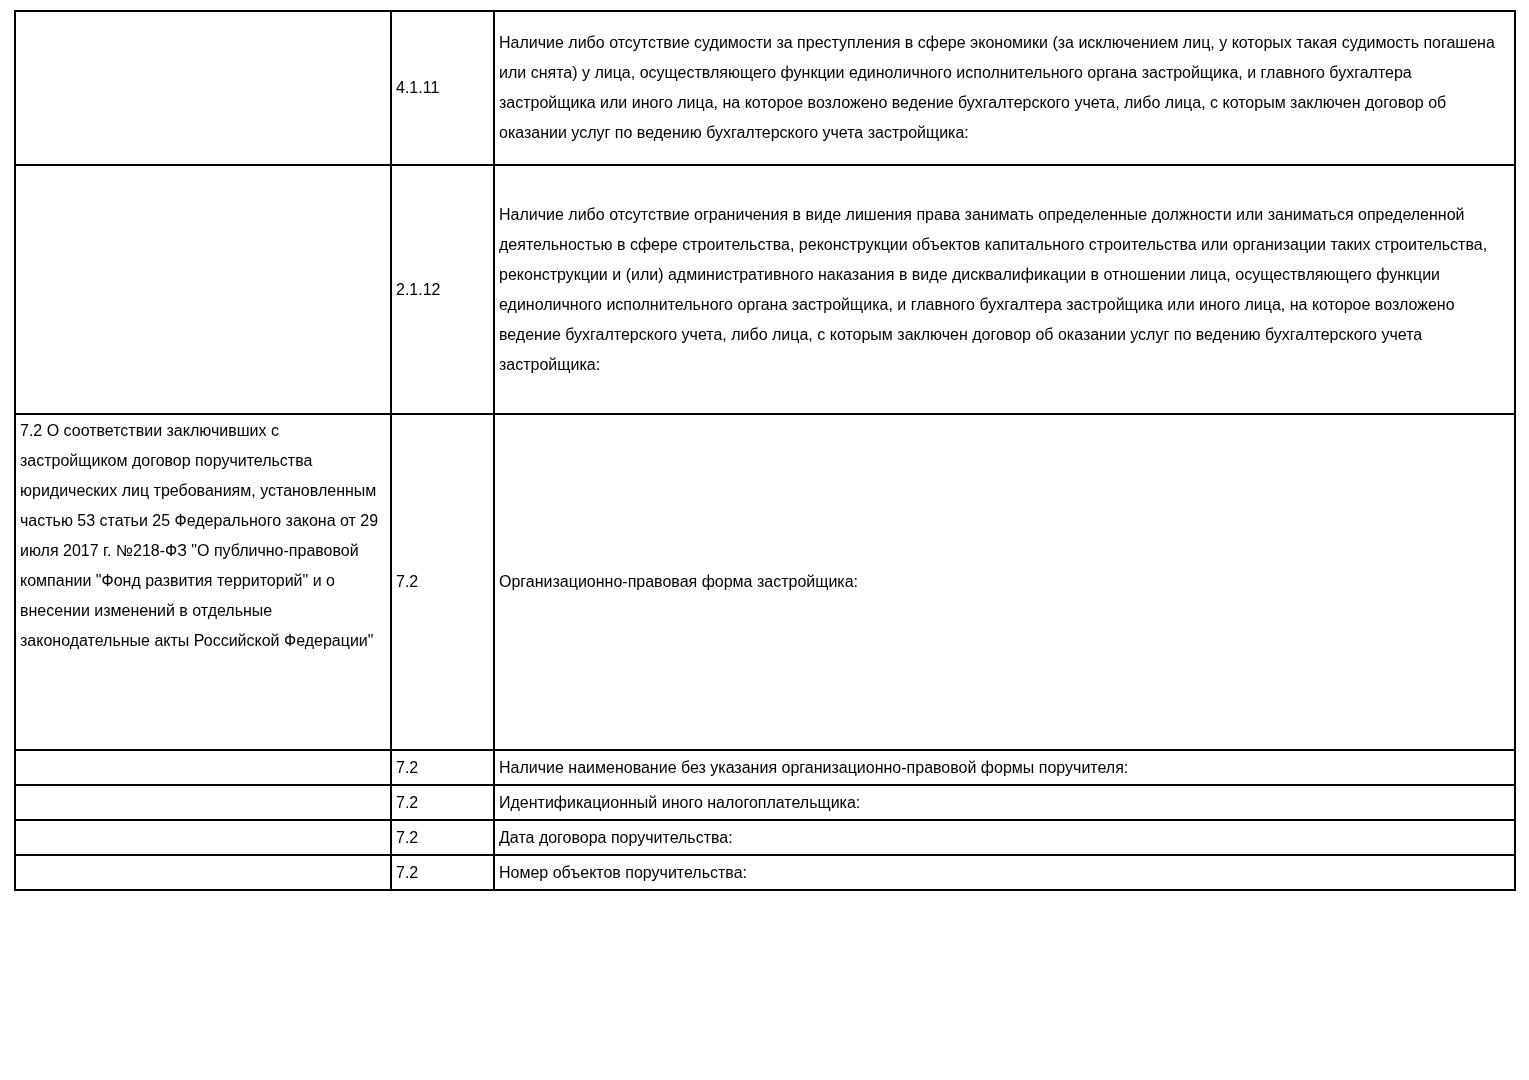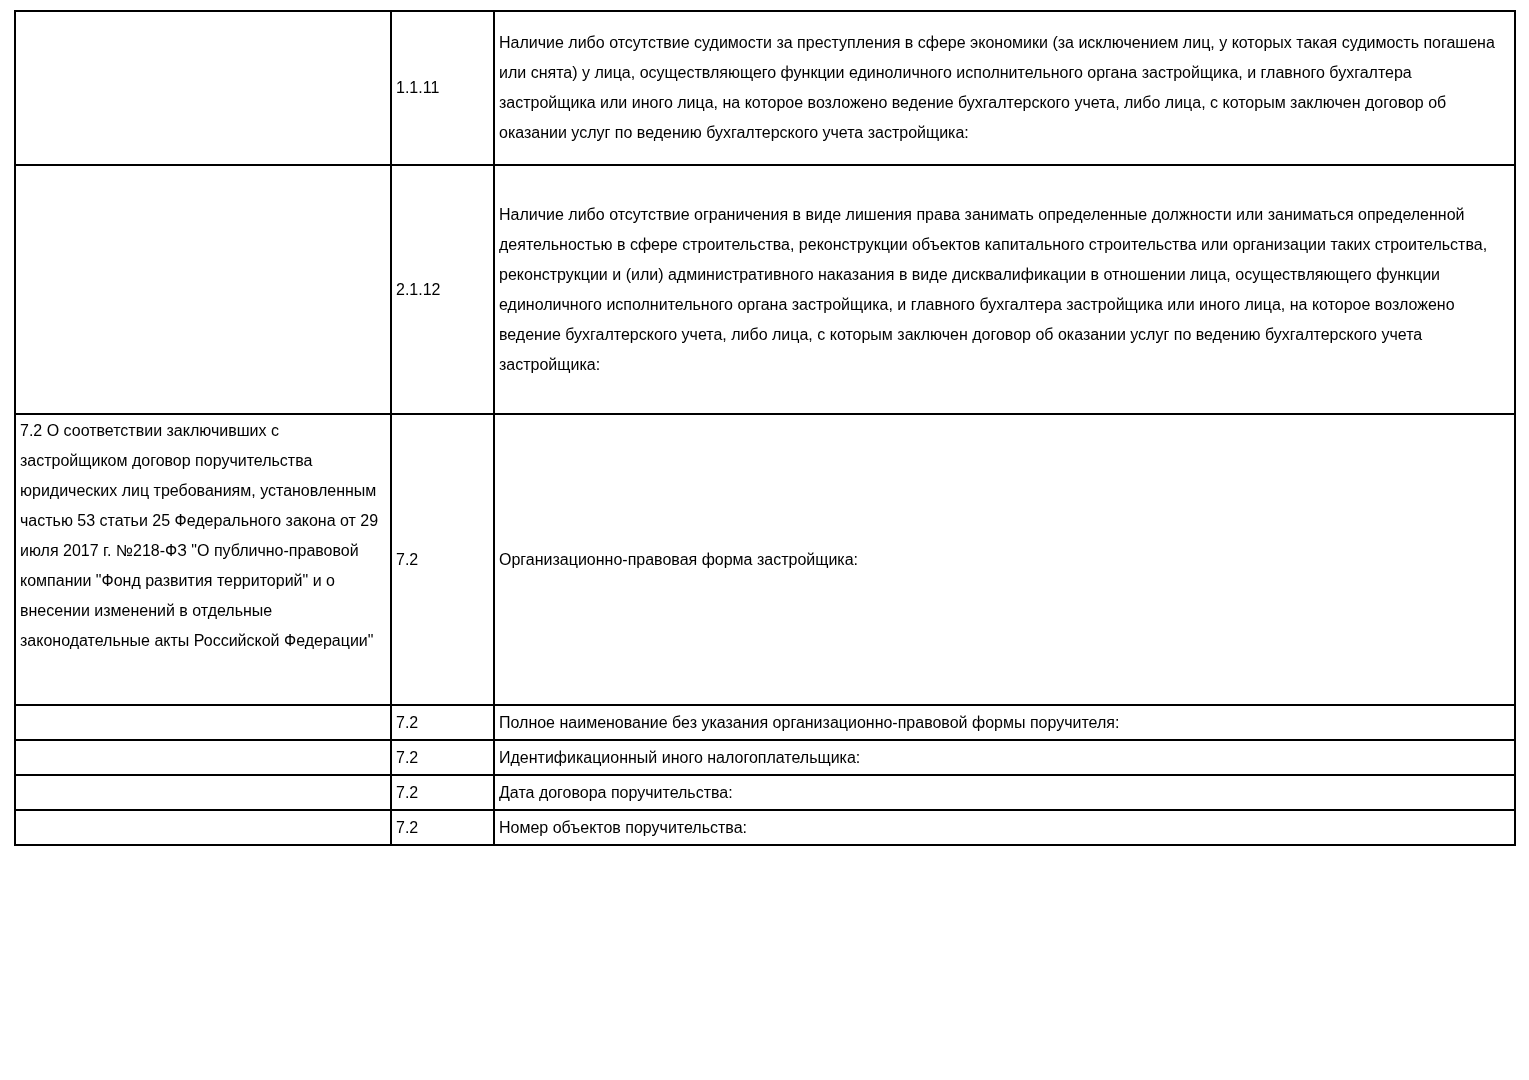--- a/index.html
+++ b/index.html
@@ -26,53 +26,53 @@
     font-size: 16px;
     line-height: 30px;
     word-wrap: break-word;
     overflow-wrap: break-word;
   }
   td.cell-section { vertical-align: top; }
   td.cell-code    { vertical-align: middle; }
   td.cell-text    { vertical-align: middle; }
   tr.row-tall-1 { height: 154px; }
   tr.row-tall-2 { height: 249px; }
-  tr.row-tall-3 { height: 291px; }
+  tr.row-tall-3 { height: 336px; }
   tr.row-short  { height: 35px; }
 </style>
 </head>
 <body>
 
 <div class="page">
   <table class="doc-table">
     <colgroup>
       <col style="width:376px">
       <col style="width:103px">
       <col style="width:1021px">
     </colgroup>
     <tbody>
       <tr class="row-tall-1">
         <td class="cell-section"></td>
-        <td class="cell-code">1.1.11</td>
+        <td class="cell-code">4.1.11</td>
         <td class="cell-text">Наличие либо отсутствие судимости за преступления в сфере экономики (за исключением лиц, у которых такая судимость погашена или снята) у лица, осуществляющего функции единоличного исполнительного органа застройщика, и главного бухгалтера застройщика или иного лица, на которое возложено ведение бухгалтерского учета, либо лица, с которым заключен договор об оказании услуг по ведению бухгалтерского учета застройщика:</td>
       </tr>
       <tr class="row-tall-2">
         <td class="cell-section"></td>
         <td class="cell-code">2.1.12</td>
         <td class="cell-text">Наличие либо отсутствие ограничения в виде лишения права занимать определенные должности или заниматься определенной деятельностью в сфере строительства, реконструкции объектов капитального строительства или организации таких строительства, реконструкции и (или) административного наказания в виде дисквалификации в отношении лица, осуществляющего функции единоличного исполнительного органа застройщика, и главного бухгалтера застройщика или иного лица, на которое возложено ведение бухгалтерского учета, либо лица, с которым заключен договор об оказании услуг по ведению бухгалтерского учета застройщика:</td>
       </tr>
       <tr class="row-tall-3">
         <td class="cell-section">7.2 О соответствии заключивших с застройщиком договор поручительства юридических лиц требованиям, установленным частью 53 статьи 25 Федерального закона от 29 июля 2017 г. №218-ФЗ "О публично-правовой компании "Фонд развития территорий" и о внесении изменений в отдельные законодательные акты Российской Федерации"</td>
         <td class="cell-code">7.2</td>
         <td class="cell-text">Организационно-правовая форма застройщика:</td>
       </tr>
       <tr class="row-short">
         <td class="cell-section"></td>
         <td class="cell-code">7.2</td>
-        <td class="cell-text">Полное наименование без указания организационно-правовой формы поручителя:</td>
+        <td class="cell-text">Наличие наименование без указания организационно-правовой формы поручителя:</td>
       </tr>
       <tr class="row-short">
         <td class="cell-section"></td>
         <td class="cell-code">7.2</td>
         <td class="cell-text">Идентификационный иного налогоплательщика:</td>
       </tr>
       <tr class="row-short">
         <td class="cell-section"></td>
         <td class="cell-code">7.2</td>
         <td class="cell-text">Дата договора поручительства:</td>

